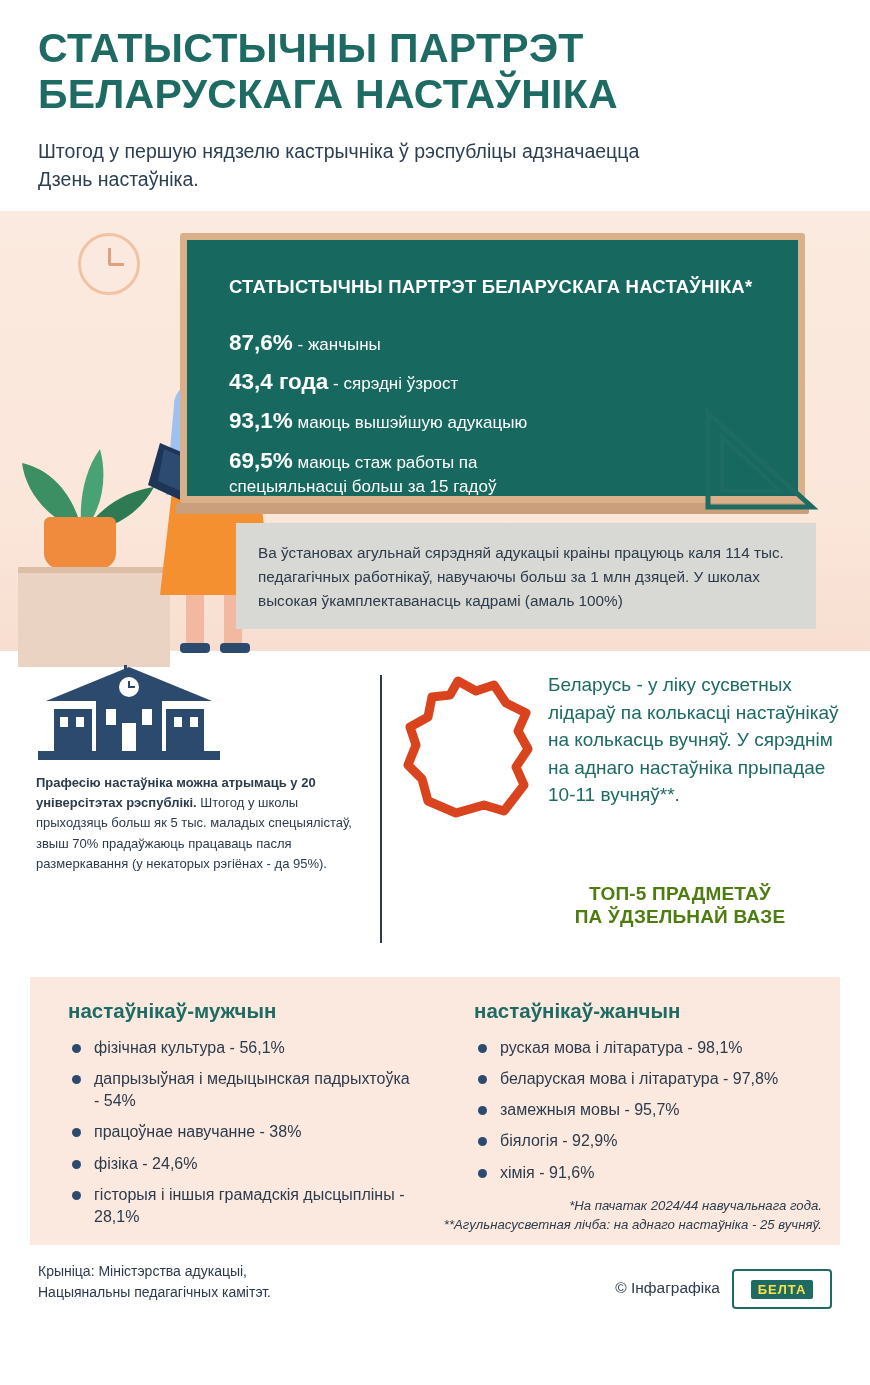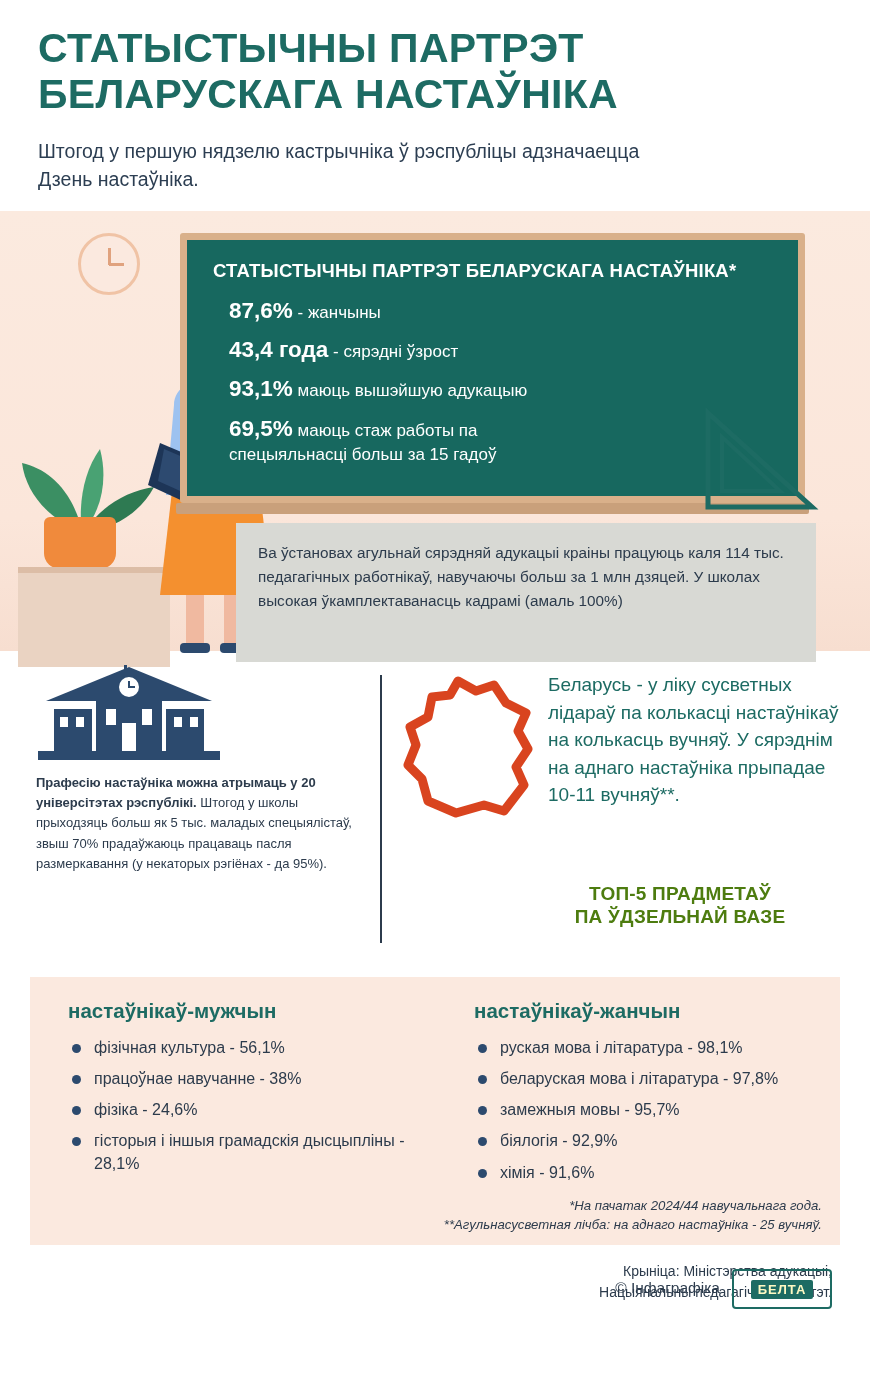--- a/index.html
+++ b/index.html
@@ -77,38 +77,38 @@
   
   .board {
     position: absolute; left: 180px; top: 22px; width: 625px; height: 270px;
     background: #17685f; border: 7px solid #d9b08a; border-radius: 3px;
   }
   .board-ledge {
     position: absolute; left: 176px; top: 292px; width: 633px; height: 11px;
     background: #c9a07b; border-radius: 2px;
   }
   .board h2 {
-    margin: 0; padding: 20px 26px 0 26px;
+    margin: 16px; padding: 20px 26px 0 26px;
     font-size: 18.5px; font-weight: bold; color: #ffffff; letter-spacing: .2px;
   }
   .stat-list { padding: 14px 26px 0 42px; }
   .stat-row {
     color: #ffffff; font-size: 17px; line-height: 1.34; margin-bottom: 9px;
   }
   .stat-row .big {
     font-size: 22.5px; font-weight: bold; color: #ffffff;
   }
   .stat-row .cont { display: block; padding-left: 0; }
 
   
   .ruler { position: absolute; left: 700px; top: 196px; }
 
   
   .note {
-    position: absolute; left: 236px; top: 312px; width: 580px; height: 139px;
+    position: absolute; left: 236px; top: 312px; width: 580px; height: 106px;
     background: #d8d9d4; padding: 18px 22px;
     font-size: 15.3px; line-height: 1.56; color: #2c3b4c;
   }
 
   
   .mid { position: relative; height: 320px; }
   .school-icon { position: absolute; left: 36px; top: 14px; }
   .mid-text {
     position: absolute; left: 36px; top: 122px; width: 320px;
     font-size: 13px; line-height: 1.55; color: #2c3b4c;
@@ -147,34 +147,34 @@
     content: ""; position: absolute; left: 0; top: 7px;
     width: 9px; height: 9px; border-radius: 50%; background: #2c4a6e;
   }
   .footnotes {
     position: absolute; right: 18px; bottom: 10px; text-align: right;
     font-size: 13.2px; font-style: italic; line-height: 1.5; color: #2c3b4c;
   }
 
   
   .footer {
-    position: relative; margin: 16px 38px 0 38px; height: 78px; text-align: right;
+    position: relative; margin: 16px 38px 0 38px; height: 78px;
   }
   .source { font-size: 14px; line-height: 1.5; color: #2c3b4c; }
   .credit {
     position: absolute; right: 112px; top: 18px;
     font-size: 15.5px; color: #2c3b4c;
   }
   .belta {
     position: absolute; right: 0; top: 8px;
     width: 100px; height: 40px; border: 2px solid #1d6b63; border-radius: 4px;
     display: flex; align-items: center; justify-content: center;
   }
   .belta-inner {
-    background: #1d6b63; color: #fef9c3; font-size: 13px; font-weight: bold;
+    background: #1d6b63; color: #fde047; font-size: 13px; font-weight: bold;
     letter-spacing: 1px; padding: 2px 7px; border-radius: 2px;
   }
 </style>
 </head>
 <body>
 
 <div class="header">
   <h1 class="title">СТАТЫСТЫЧНЫ ПАРТРЭТ БЕЛАРУСКАГА НАСТАЎНІКА</h1>
   <div class="subtitle">Штогод у першую нядзелю кастрычніка ў рэспубліцы адзначаецца Дзень настаўніка.</div>
 </div>
@@ -288,20 +288,21 @@
     <div>ПА ЎДЗЕЛЬНАЙ ВАЗЕ</div>
   </div>
 </div>
 
 <div class="panels">
 
   <div class="panel">
     <h3>настаўнікаў-мужчын</h3>
     <ul>
       <li>фізічная культура - 56,1%</li>
+      <li>дапрызыўная і медыцынская падрыхтоўка - 54%</li>
       <li>працоўнае навучанне - 38%</li>
       <li>фізіка - 24,6%</li>
       <li>гісторыя і іншыя грамадскія дысцыпліны - 28,1%</li>
     </ul>
   </div>
 
   <div class="panel">
     <h3>настаўнікаў-жанчын</h3>
     <ul>
       <li>руская мова і літаратура - 98,1%</li>

